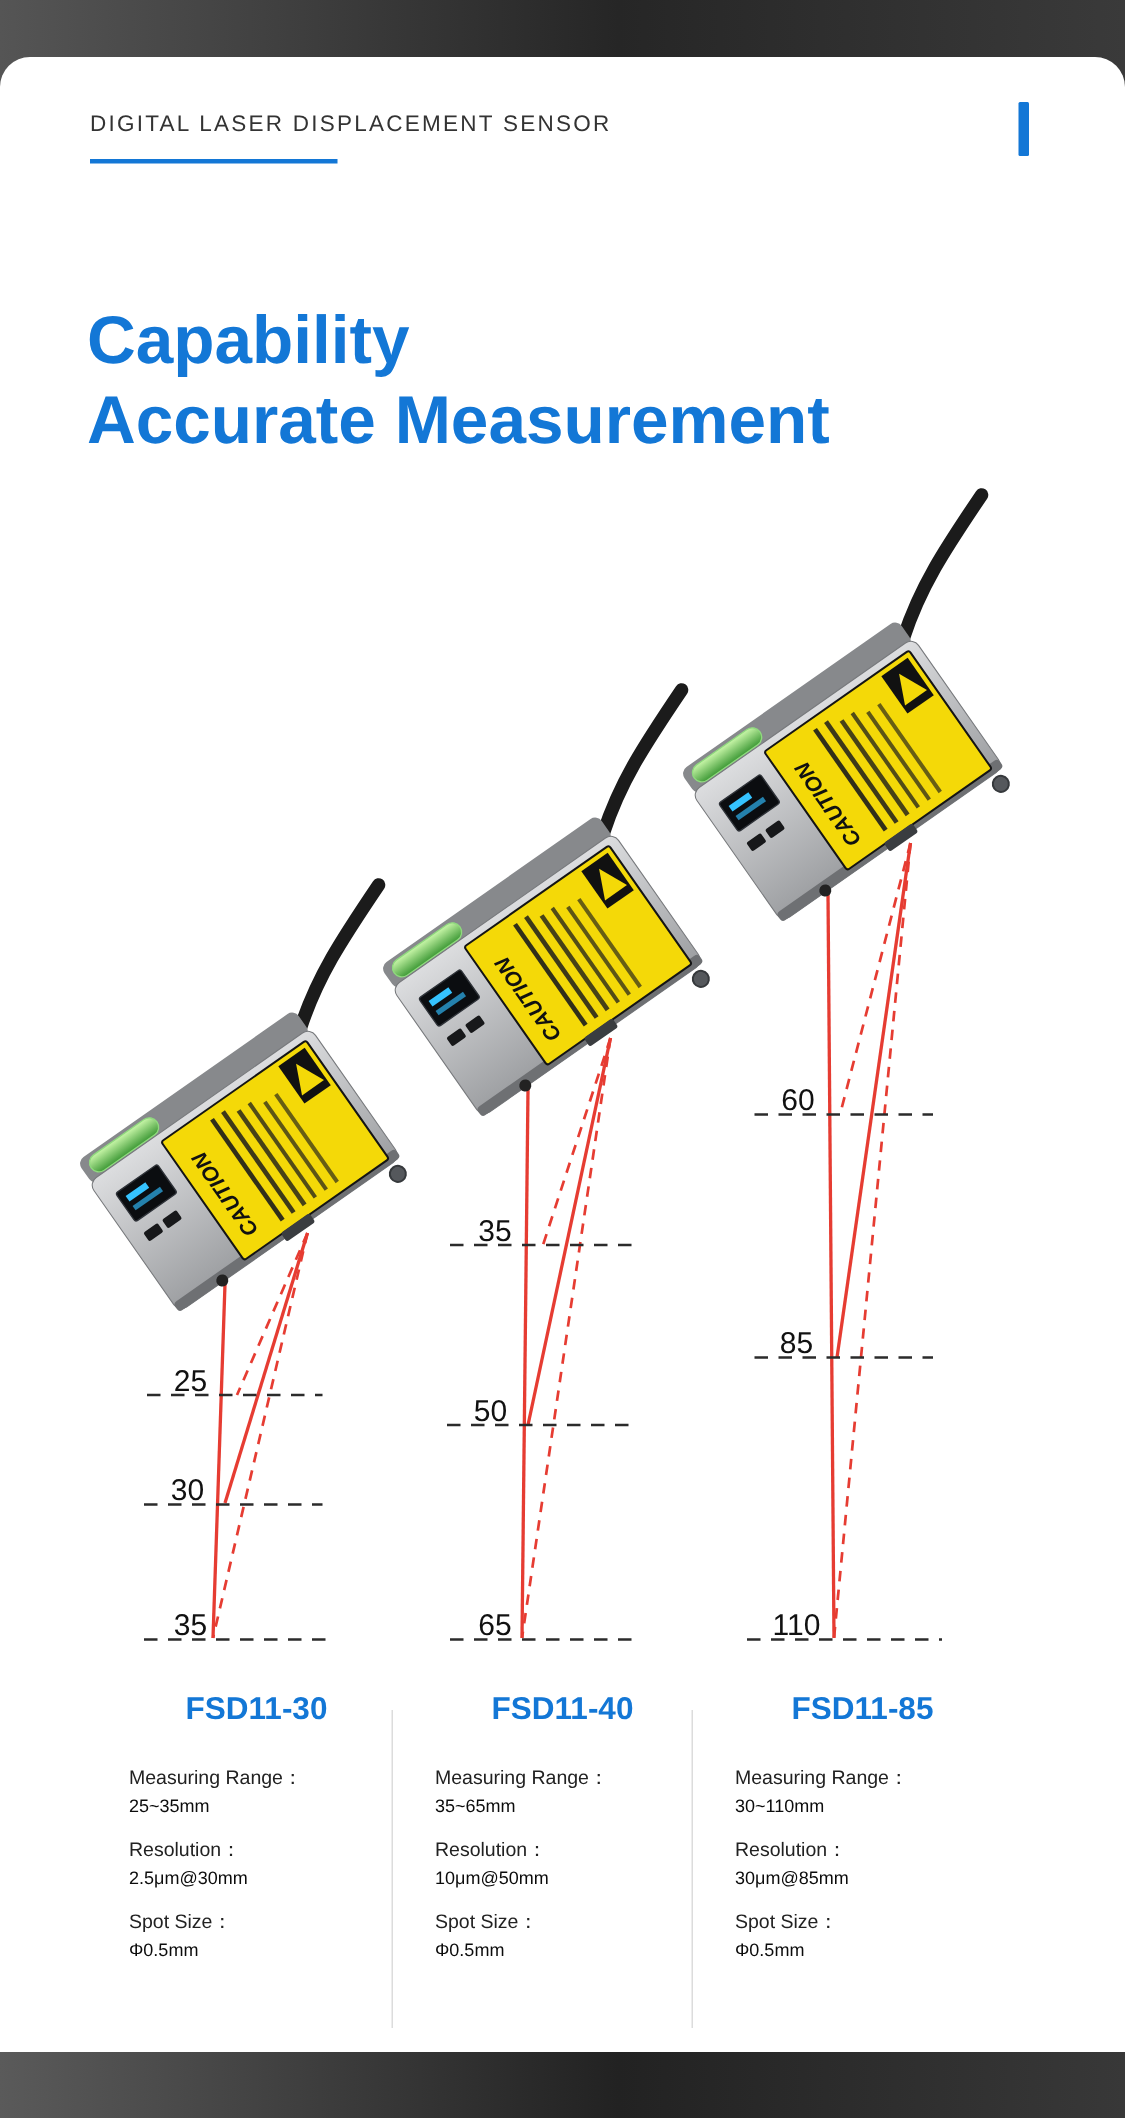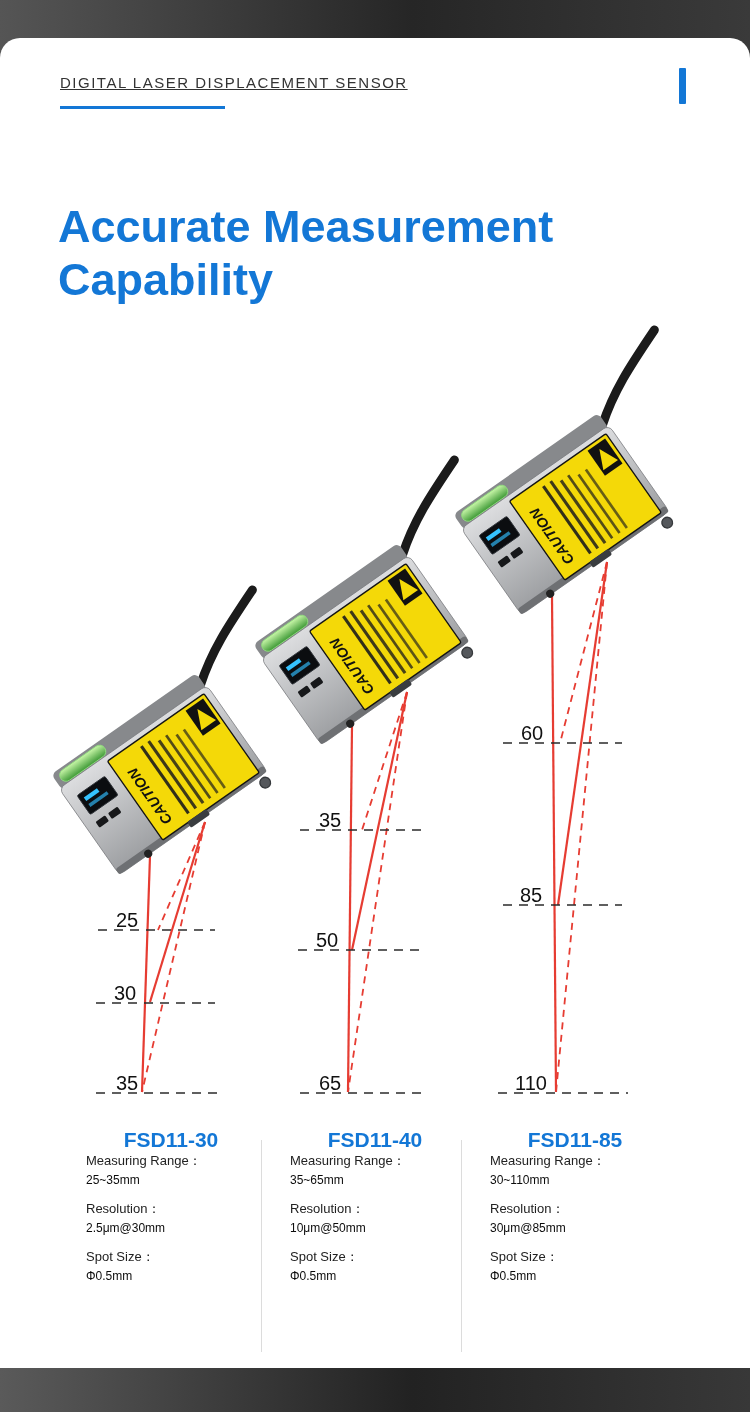--- a/index.html
+++ b/index.html
@@ -5,32 +5,32 @@
   html,body{margin:0;padding:0;background:#4a4a4a;}
   .page{position:relative;width:750px;height:1412px;margin:0 auto;overflow:hidden;
         background:linear-gradient(90deg,#555 0%,#262626 55%,#3a3a3a 100%);
         font-family:"Liberation Sans",sans-serif;}
   .card{position:absolute;left:0;right:0;top:38px;bottom:44px;background:#ffffff;
         border-radius:20px 20px 0 0;}
   .footer-bar{position:absolute;left:0;right:0;bottom:0;height:44px;
         background:linear-gradient(90deg,#5a5a5a 0%,#222 55%,#383838 100%);}
   
   .hdr-label{position:absolute;left:60px;top:74px;font-size:15px;letter-spacing:1.5px;
-        color:#333;font-weight:500;text-decoration:underline;}
+        color:#333;font-weight:500;}
   .hdr-underline{position:absolute;left:60px;top:106px;width:165px;height:3px;background:#1377d6;}
   .hdr-accent{position:absolute;left:679px;top:68px;width:7px;height:36px;background:#1377d6;border-radius:1px;}
   
   .title{position:absolute;left:58px;top:200px;font-size:45px;line-height:1.18;font-weight:700;color:#1377d6;}
   .desc{position:absolute;left:60px;top:316px;width:552px;font-size:22px;line-height:1.95;color:#151515;}
   
   .overlay{position:absolute;left:0;top:0;pointer-events:none;}
   svg.sensor{position:absolute;overflow:visible;}
   
   .col{position:absolute;top:1128px;width:170px;}
-  .col .model{font-size:21px;font-weight:700;color:#1377d6;text-align:center;}
+  .col .model{font-size:21px;font-weight:700;color:#1377d6;text-align:center;margin-bottom:24px;}
   .col .lbl{font-size:13px;color:#222;margin-bottom:3px;}
   .col .val{font-size:12px;font-weight:400;color:#0c0c0c;margin-bottom:13px;}
   .vdiv{position:absolute;top:1140px;width:1px;height:212px;background:#dcdcdc;}
 </style>
 </head>
 <body>
 
 <div class="page">
 
   <svg width="0" height="0" style="position:absolute" aria-hidden="true">
@@ -74,22 +74,22 @@
   </svg>
 
   <div class="card"></div>
   <div class="footer-bar"></div>
 
   <div class="hdr-label">DIGITAL LASER DISPLACEMENT SENSOR</div>
   <div class="hdr-underline"></div>
   <div class="hdr-accent"></div>
 
   <div class="title">
+    <div>Capability</div>
     <div>Accurate Measurement</div>
-    <div>Capability</div>
   </div>
 
   <svg class="overlay" width="750" height="1412" viewBox="0 0 750 1412">
 
     <g stroke="#e63c32" fill="none">
       <line x1="150" y1="856" x2="142" y2="1092" stroke-width="2.2"></line>
       <line x1="205" y1="822" x2="150" y2="1002" stroke-width="2.2"></line>
       <line x1="205" y1="822" x2="158" y2="930" stroke-width="1.8" stroke-dasharray="7 5.5"></line>
       <line x1="205" y1="822" x2="142" y2="1092" stroke-width="1.8" stroke-dasharray="7 5.5"></line>
     </g>

